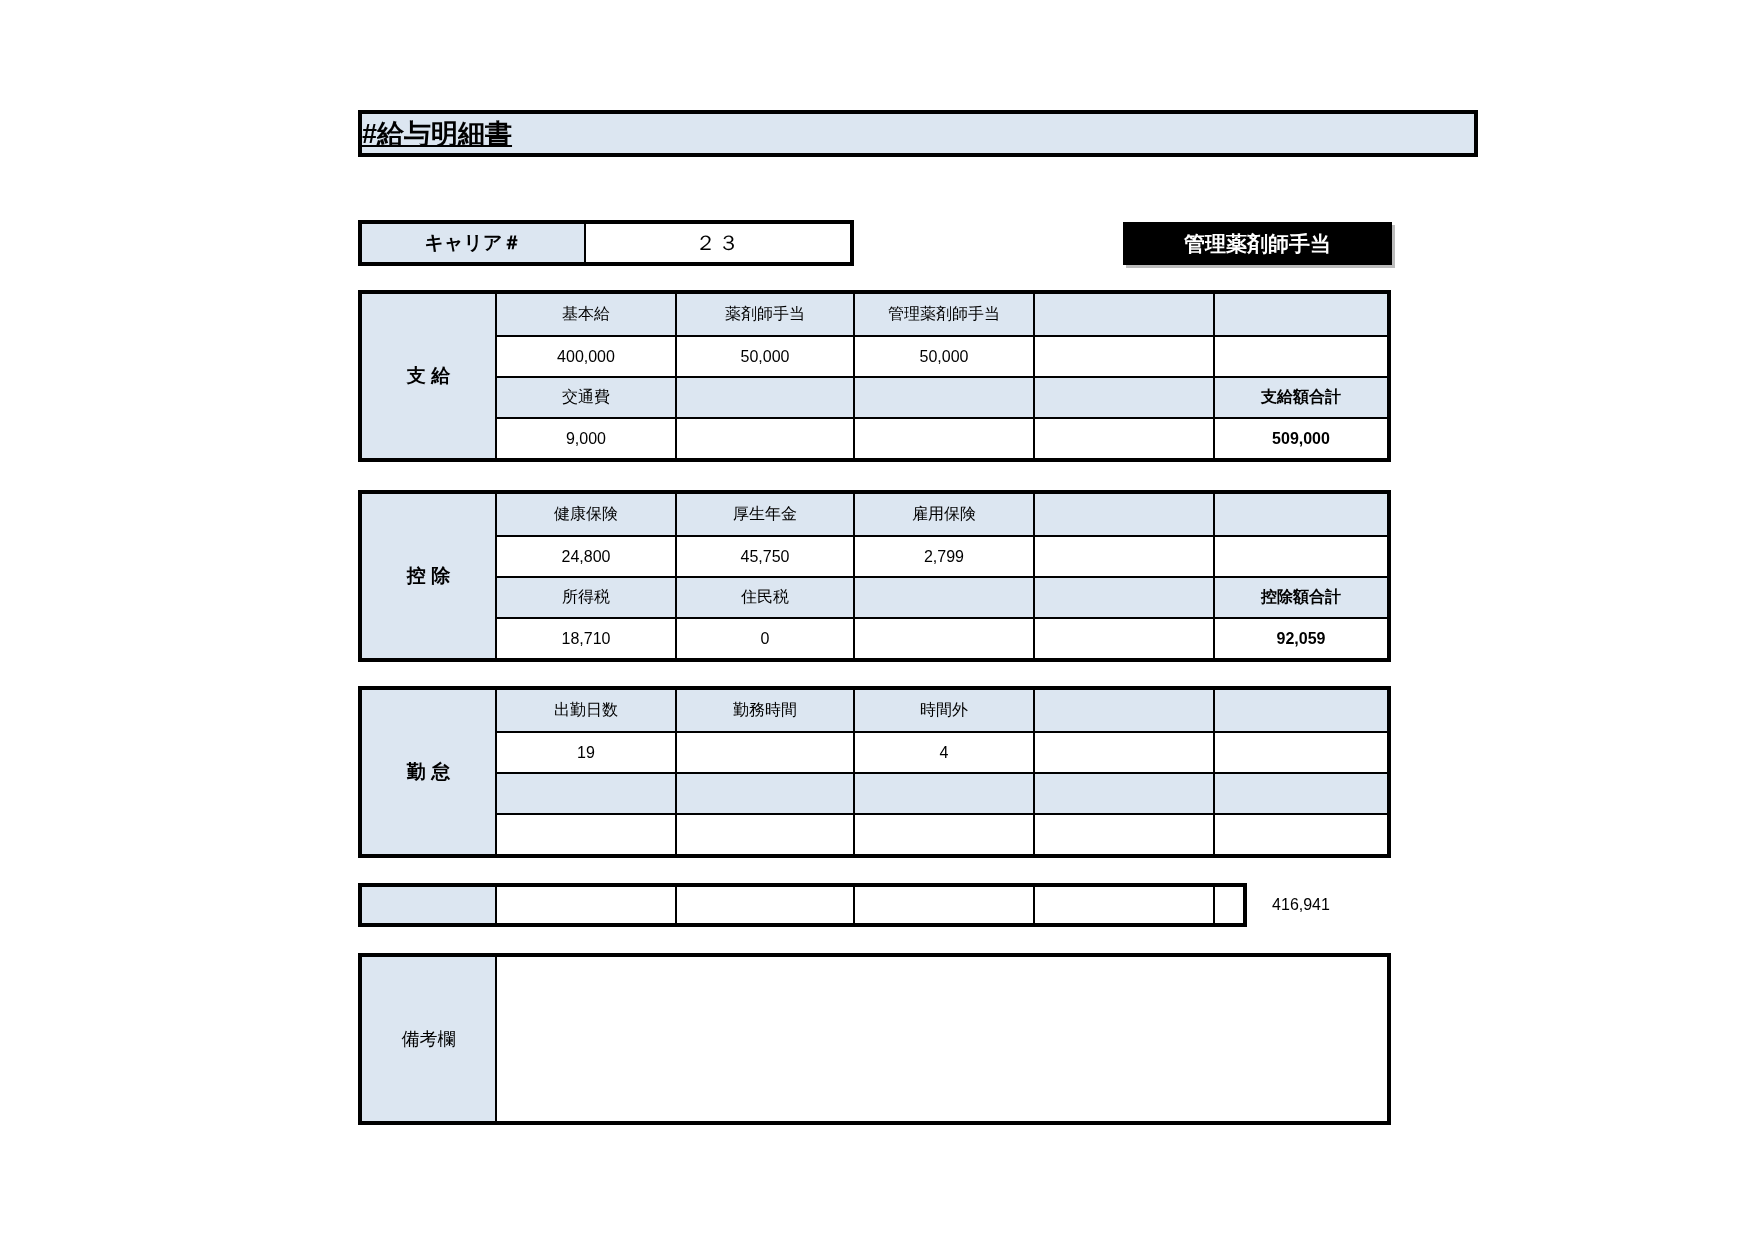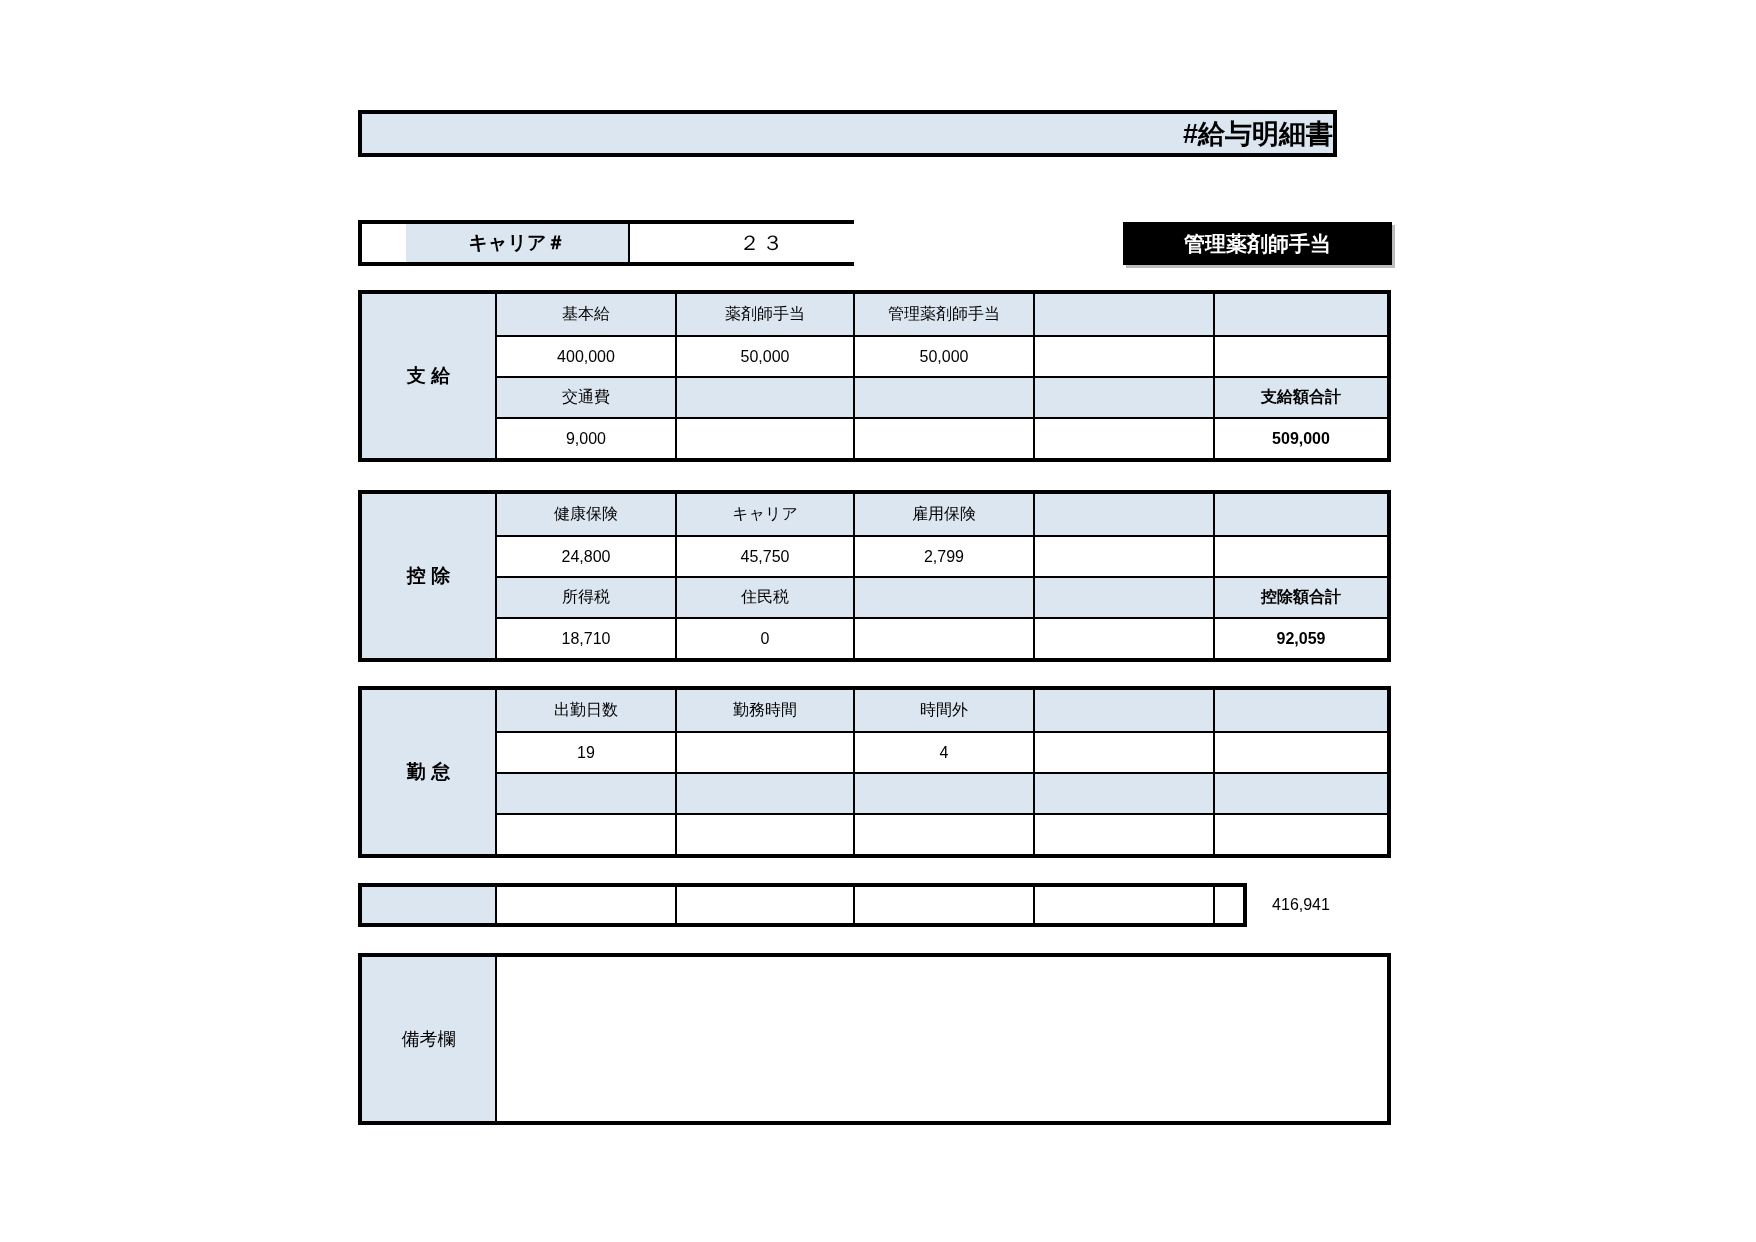--- a/index.html
+++ b/index.html
@@ -6,30 +6,30 @@
   body{
     width:1756px;height:1242px;position:relative;background:#ffffff;
     font-family:"Liberation Sans","DejaVu Sans",sans-serif;color:#000;
     overflow:hidden;
   }
   .sheet{position:absolute;left:358px;top:0;width:1034px;height:1242px;}
   .block{position:absolute;box-sizing:border-box;}
 
   
   .title-bar{
-    left:0;top:110px;width:979px;height:47px;
+    left:0;top:110px;width:1120px;height:47px;
     background:#dce6f1;border:4px solid #000;
-    display:flex;align-items:center;justify-content:flex-end;
-    font-size:27px;font-weight:bold;
+    display:flex;align-items:center;justify-content:flex-start;
+    font-size:27px;font-weight:bold;text-decoration:underline;
   }
 
   
   .career{
     left:0;top:220px;width:496px;height:46px;
-    border:4px solid #000;display:grid;grid-template-columns:222px 266px;padding-left:44px;
+    border:4px solid #000;display:grid;grid-template-columns:222px 266px;
   }
   .career-lab{
     background:#dce6f1;display:flex;align-items:center;justify-content:center;
     font-size:19px;font-weight:bold;
   }
   .career-val{
     background:#fff;border-left:2px solid #000;
     display:flex;align-items:center;justify-content:center;
     font-size:21px;font-weight:normal;letter-spacing:2px;
   }
@@ -130,21 +130,21 @@
     <div class="c">9,000</div>
     <div class="c"></div>
     <div class="c"></div>
     <div class="c"></div>
     <div class="c b">509,000</div>
   </div>
 
   <div class="block tbl tbl-deduction">
     <div class="rowlab">控 除</div>
     <div class="c h">健康保険</div>
-    <div class="c h">キャリア</div>
+    <div class="c h">厚生年金</div>
     <div class="c h">雇用保険</div>
     <div class="c h"></div>
     <div class="c h"></div>
     <div class="c">24,800</div>
     <div class="c">45,750</div>
     <div class="c">2,799</div>
     <div class="c"></div>
     <div class="c"></div>
     <div class="c h">所得税</div>
     <div class="c h">住民税</div>

